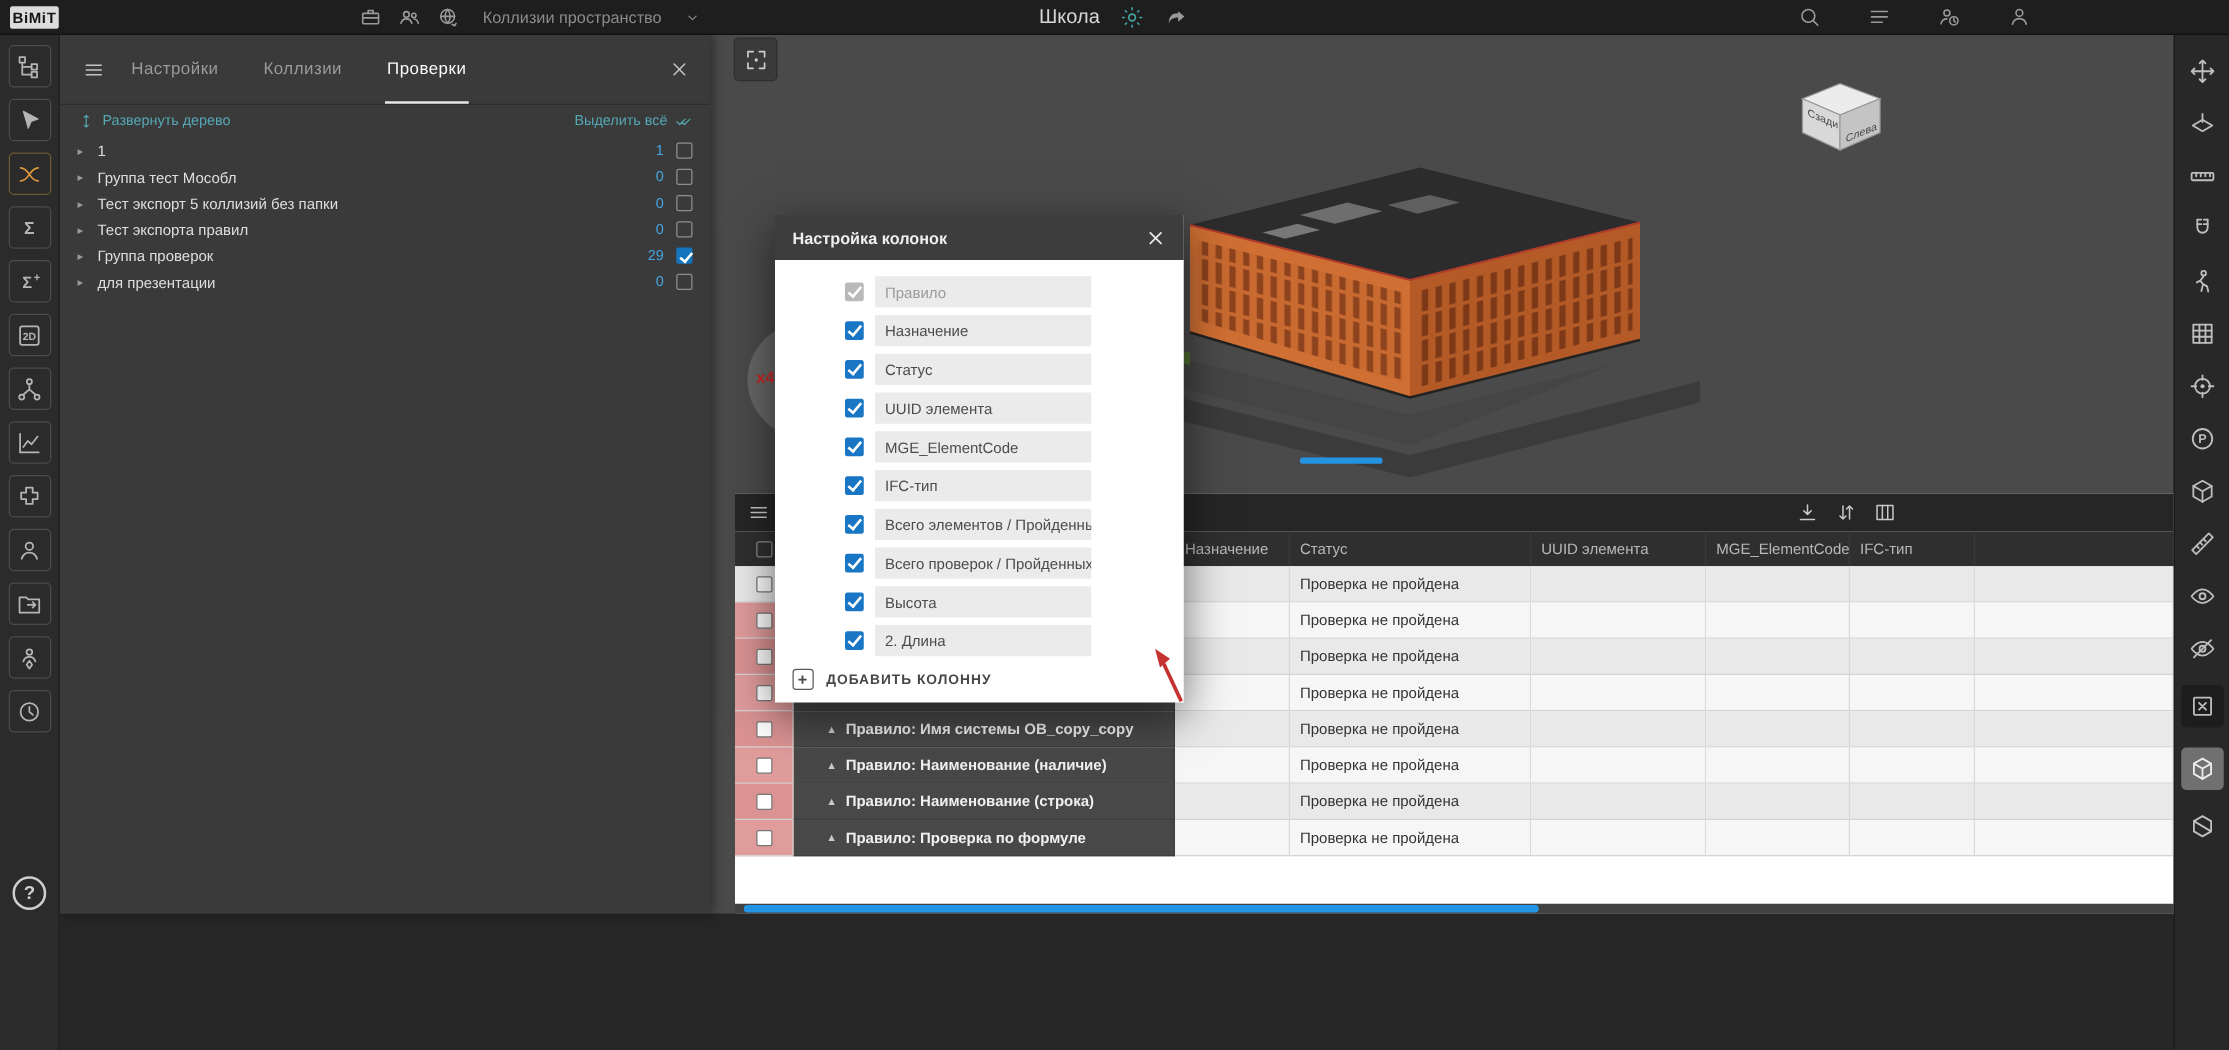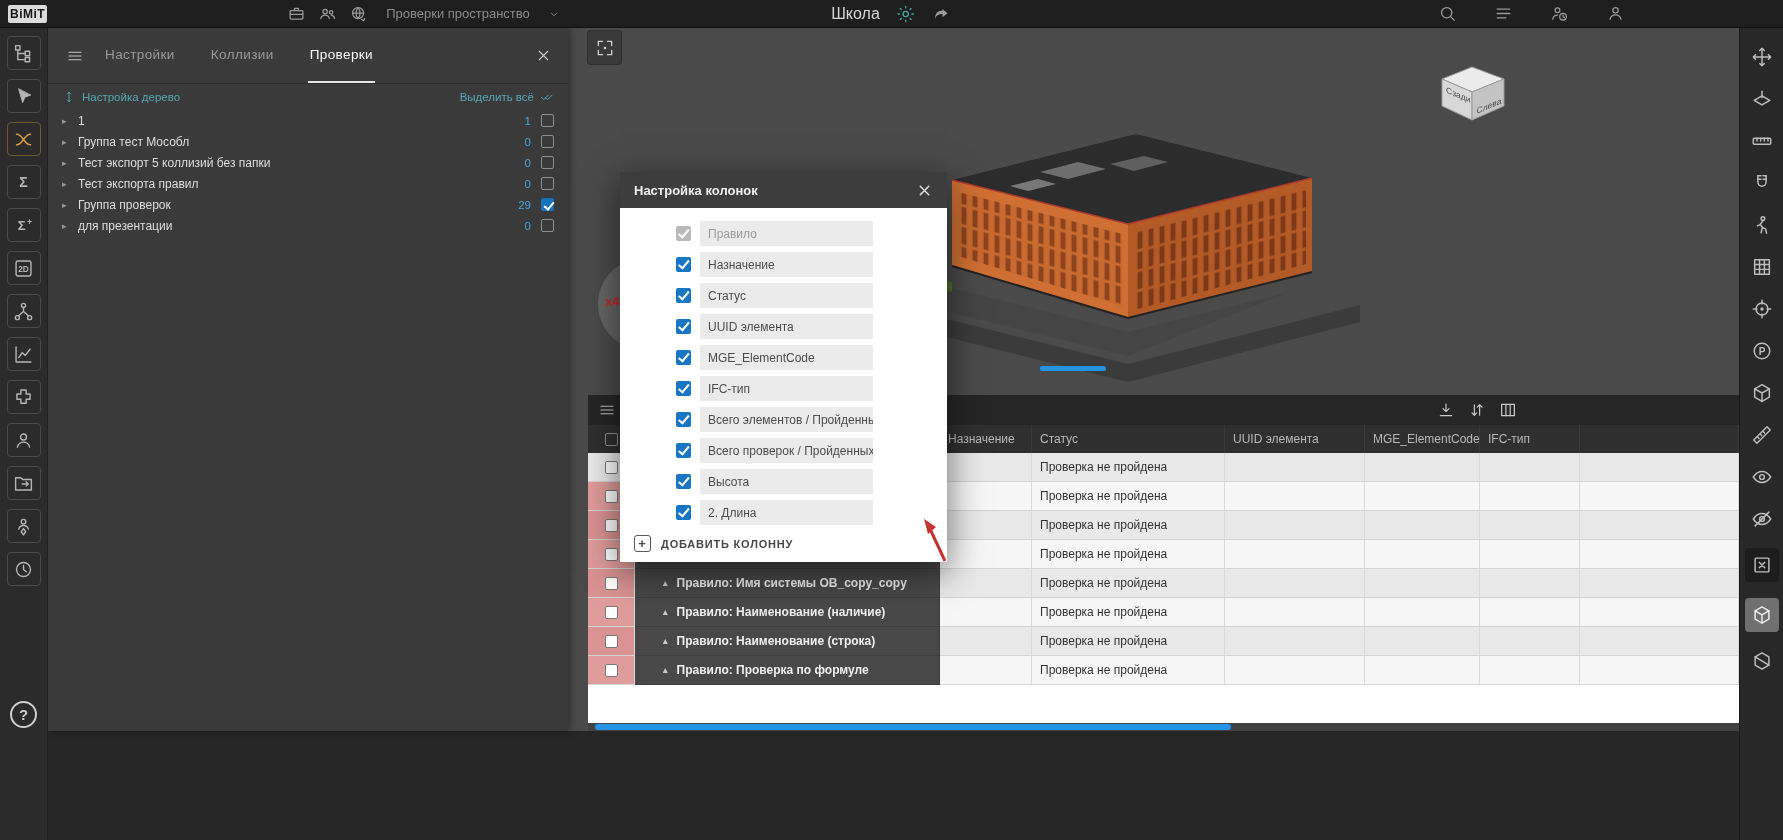--- a/index.html
+++ b/index.html
@@ -157,21 +157,21 @@
         </span>
       <span class="icon">
           <svg viewBox="0 0 24 24">
             <circle cx="11.5" cy="11.5" r="7"></circle>
             <path d="M4.5 11.5h14M11.5 4.5c-3.5 4-3.5 10 0 14M11.5 4.5c3.5 4 3.5 10 0 14"></path>
             <path d="M16 19.5l2.5 1.5 1.5-2.5"></path>
           </svg>
         </span>
     </span>
     <span class="ws-dropdown">
-      <span>Проверки пространство</span>
+      <span>Коллизии пространство</span>
       <span class="icon">
           <svg viewBox="0 0 24 24">
             <path d="M7 10l5 5 5-5"></path>
           </svg>
         </span>
     </span>
     <span class="tb-center">
       <span class="tb-title">Школа</span>
       <span class="icon gear-ic">
           <svg viewBox="0 0 24 24">
@@ -559,21 +559,21 @@
           </svg>
         </span>
     </div>
     <div class="tree-toolbar">
       <span class="tt-left">
         <span class="icon">
             <svg viewBox="0 0 24 24">
               <path d="M12 4v16M12 4L9.3 6.7M12 4l2.7 2.7M12 20l-2.7-2.7M12 20l2.7-2.7"></path>
             </svg>
           </span>
-        <span>Настройка дерево</span>
+        <span>Развернуть дерево</span>
       </span>
       <span class="tt-right">
         <span>Выделить всё</span>
         <span class="icon">
             <svg viewBox="0 0 24 24">
               <path d="M2.5 12.5l4 4L14 9M9.5 13l3.5 3.5L20.5 9"></path>
             </svg>
           </span>
       </span>
     </div>

